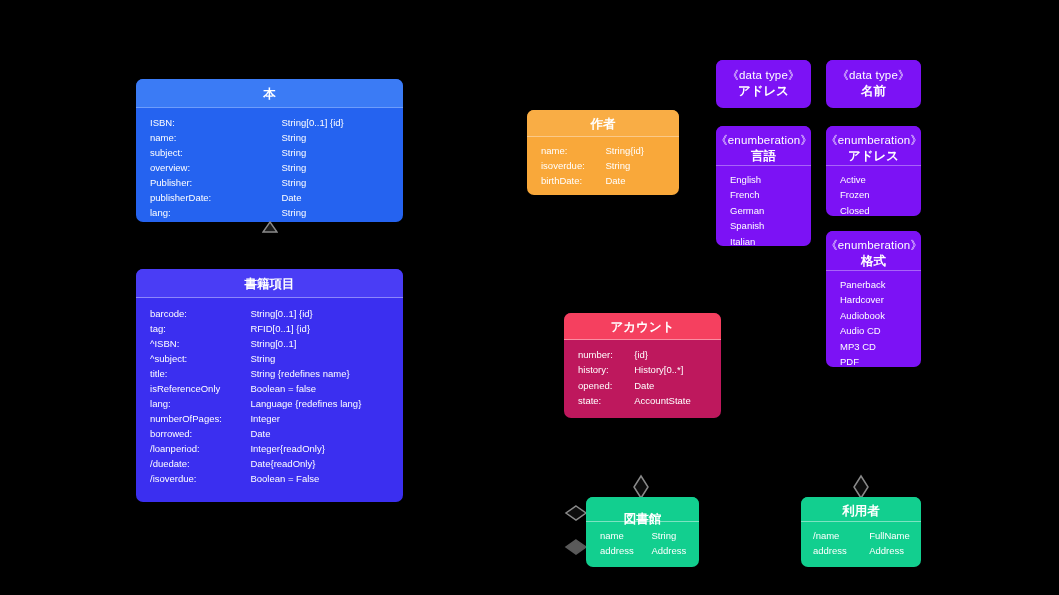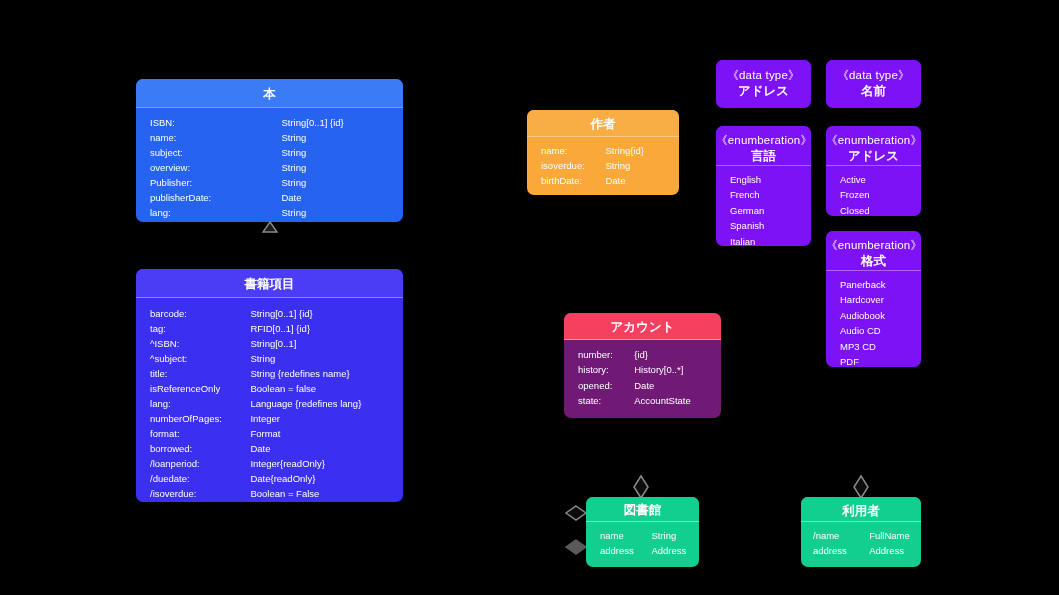--- a/index.html
+++ b/index.html
@@ -79,21 +79,21 @@
   .c-blue .uml-divider  { background: #6d9dfb; }
 
   .c-indigo        { background: #3b2ff0; }
   .c-indigo .uml-header  { background: #4a3df5; }
   .c-indigo .uml-divider { background: #8d86fb; }
 
   .c-orange        { background: #f9a83a; }
   .c-orange .uml-header  { background: #f9ad45; }
   .c-orange .uml-divider { background: #fbc988; }
 
-  .c-red           { background: #701a75; }
+  .c-red           { background: #be185d; }
   .c-red .uml-header     { background: #f5405f; }
   .c-red .uml-divider    { background: #fa8ea2; }
 
   .c-purple        { background: #7c12f5; }
   .c-purple .uml-header  { background: #7c12f5; }
   .c-purple .uml-divider { background: #a863f8; }
 
   .c-green         { background: #12cf8f; }
   .c-green .uml-header   { background: #12cf8f; }
   .c-green .uml-divider  { background: #7ce3c1; }
@@ -134,21 +134,21 @@
 
   #box-enum-addr   { left:826px; top:126px; width:95px; height:90px; }
   #box-enum-addr .uml-header { padding-top:7px; }
   #box-enum-addr .uml-body   { padding:6px 0 0 14px; }
 
   #box-enum-format { left:826px; top:231px; width:95px; height:136px; }
   #box-enum-format .uml-header { padding-top:7px; }
   #box-enum-format .uml-body   { padding:6px 0 0 14px; }
 
   #box-library     { left:586px; top:497px; width:113px; height:70px; }
-  #box-library .uml-header { padding-top:6px; height:24px;font-family:Liberation Mono, monospace; }
+  #box-library .uml-header { padding-top:14px; height:24px; }
   #box-library .uml-body   { padding:6px 0 0 14px; }
   #box-library .attr-name  { width: 52%; }
   #box-library .attr-type  { width: 48%; }
 
   #box-user        { left:801px; top:497px; width:120px; height:70px; }
   #box-user .uml-header { padding-top:6px; height:24px; }
   #box-user .uml-body   { padding:6px 0 0 12px; }
   #box-user .attr-name  { width: 52%; }
   #box-user .attr-type  { width: 48%; }
 
@@ -236,24 +236,20 @@
         <span class="attr-name">isReferenceOnly</span>
         <span class="attr-type">Boolean = false</span>
       </div>
       <div class="attr-row">
         <span class="attr-name">lang:</span>
         <span class="attr-type">Language {redefines lang}</span>
       </div>
       <div class="attr-row">
         <span class="attr-name">numberOfPages:</span>
         <span class="attr-type">Integer</span>
-      </div>
-      <div class="attr-row">
-        <span class="attr-name">format:</span>
-        <span class="attr-type">Format</span>
       </div>
       <div class="attr-row">
         <span class="attr-name">borrowed:</span>
         <span class="attr-type">Date</span>
       </div>
       <div class="attr-row">
         <span class="attr-name">/loanperiod:</span>
         <span class="attr-type">Integer{readOnly}</span>
       </div>
       <div class="attr-row">

